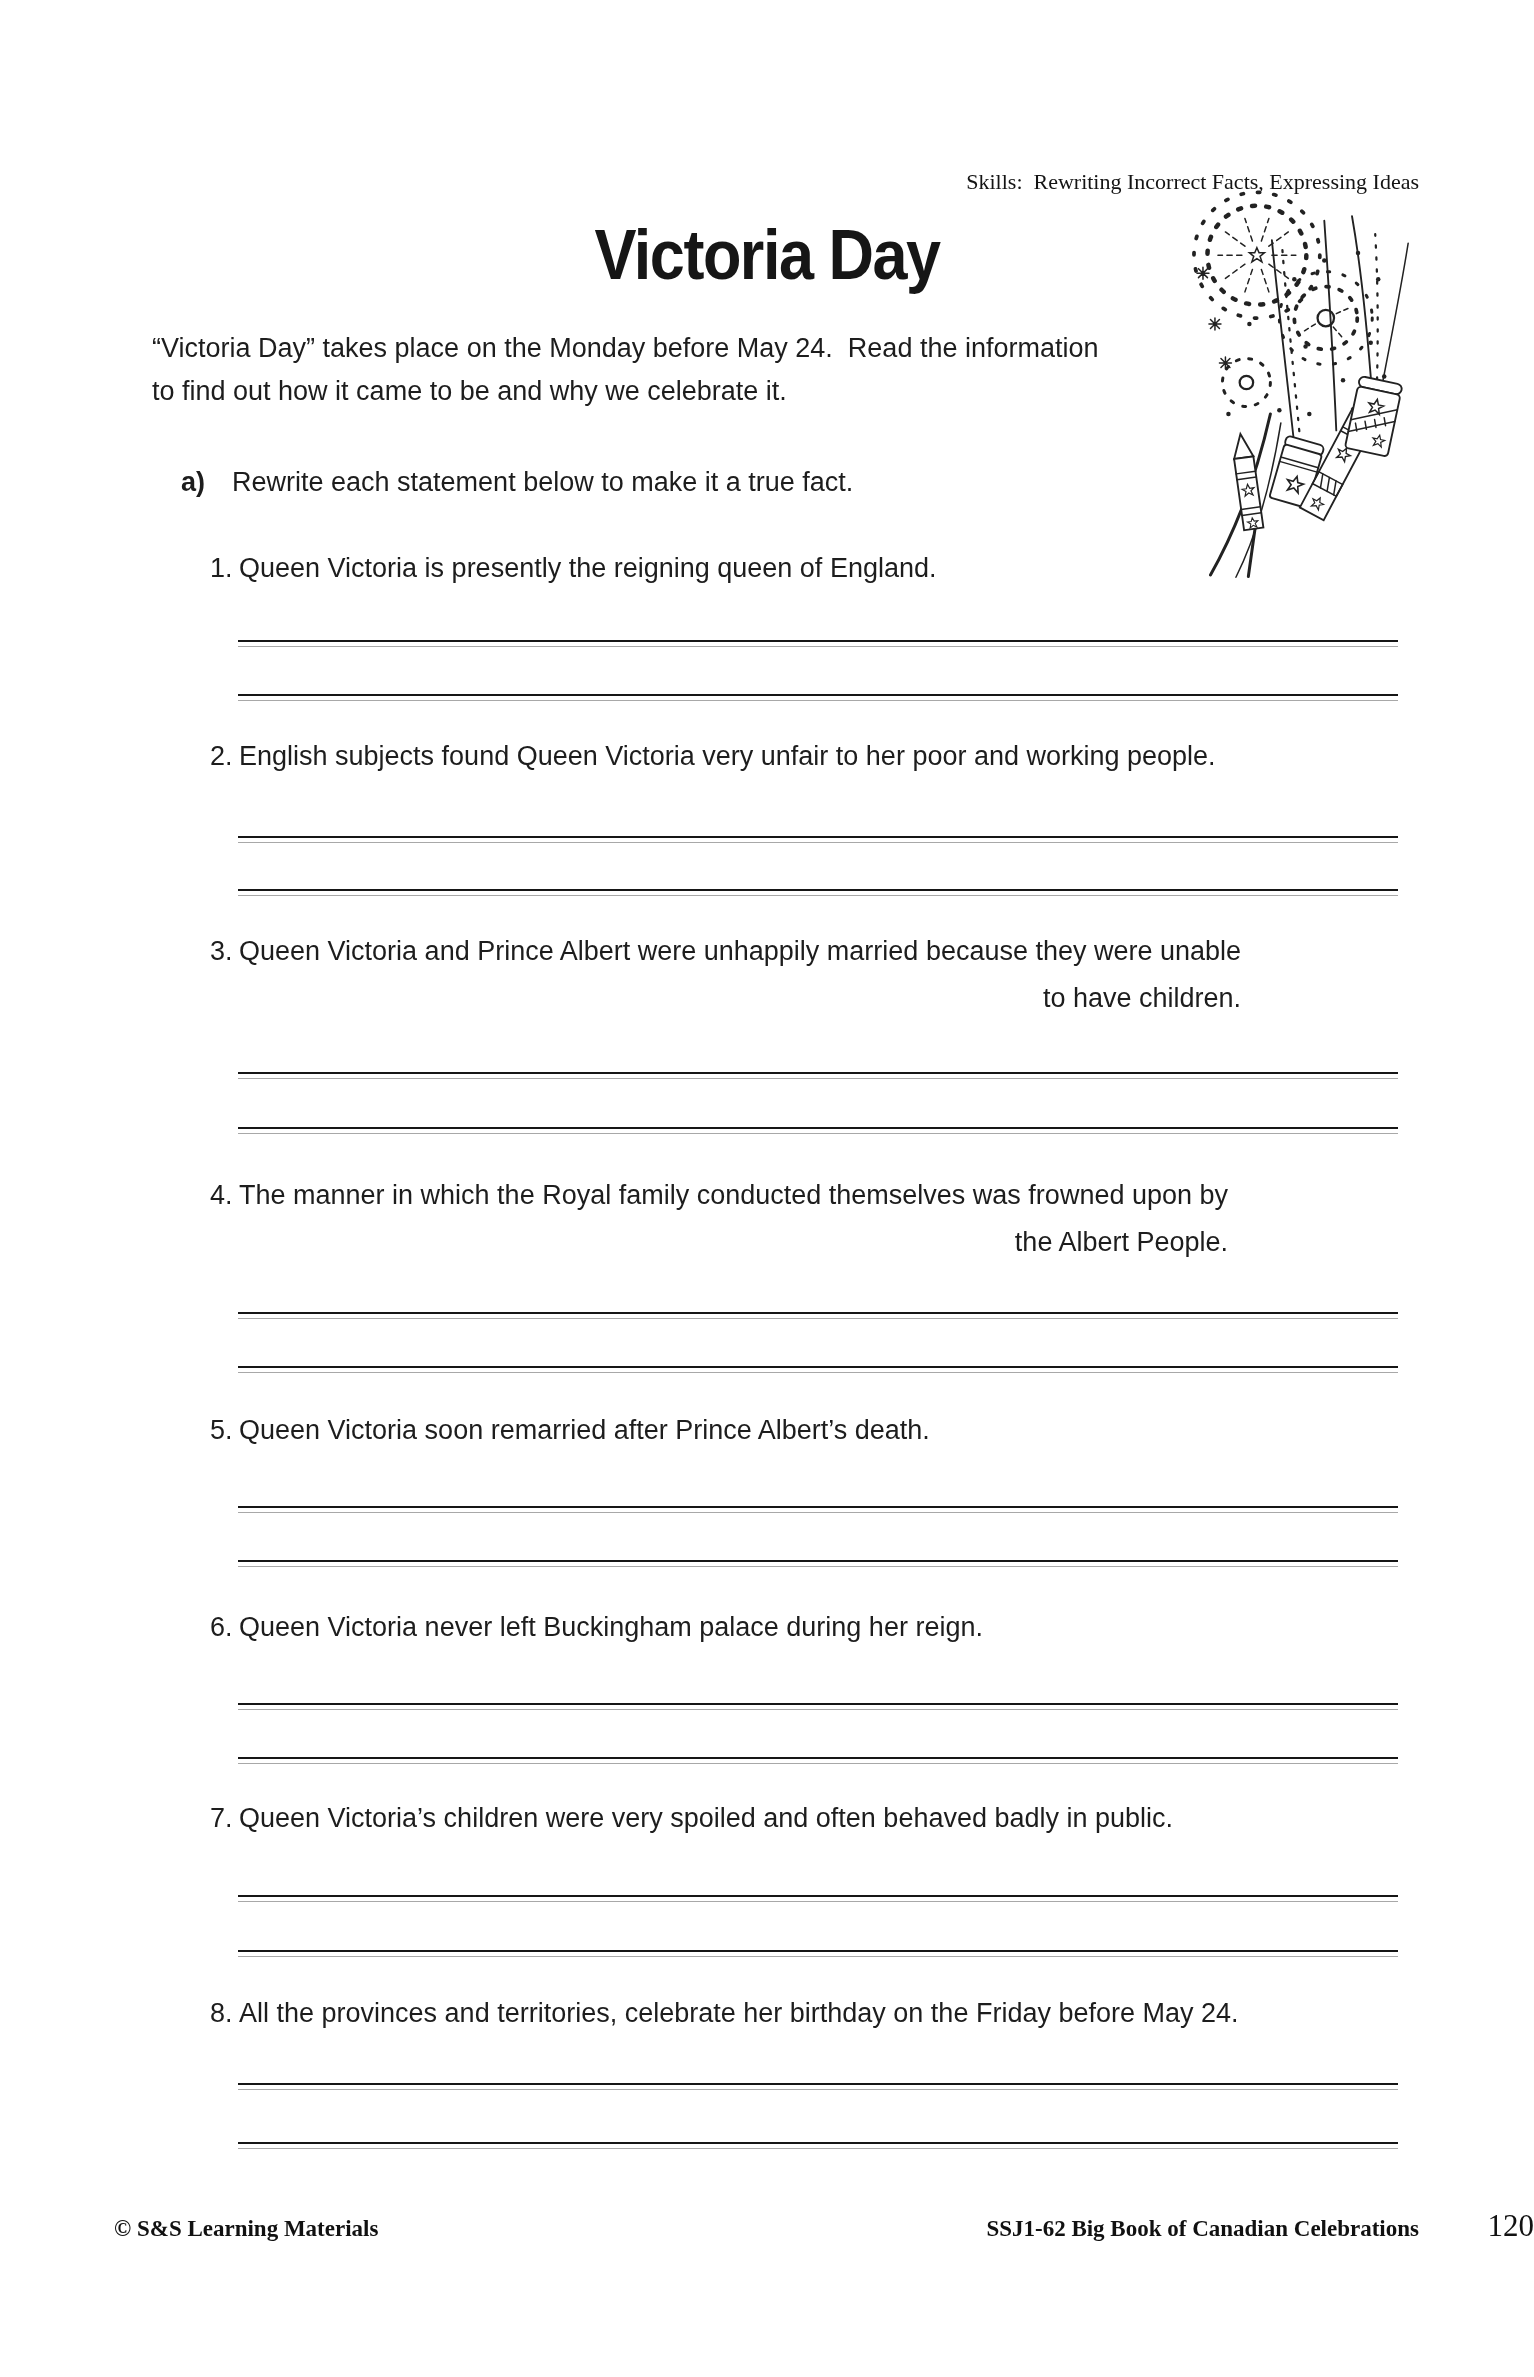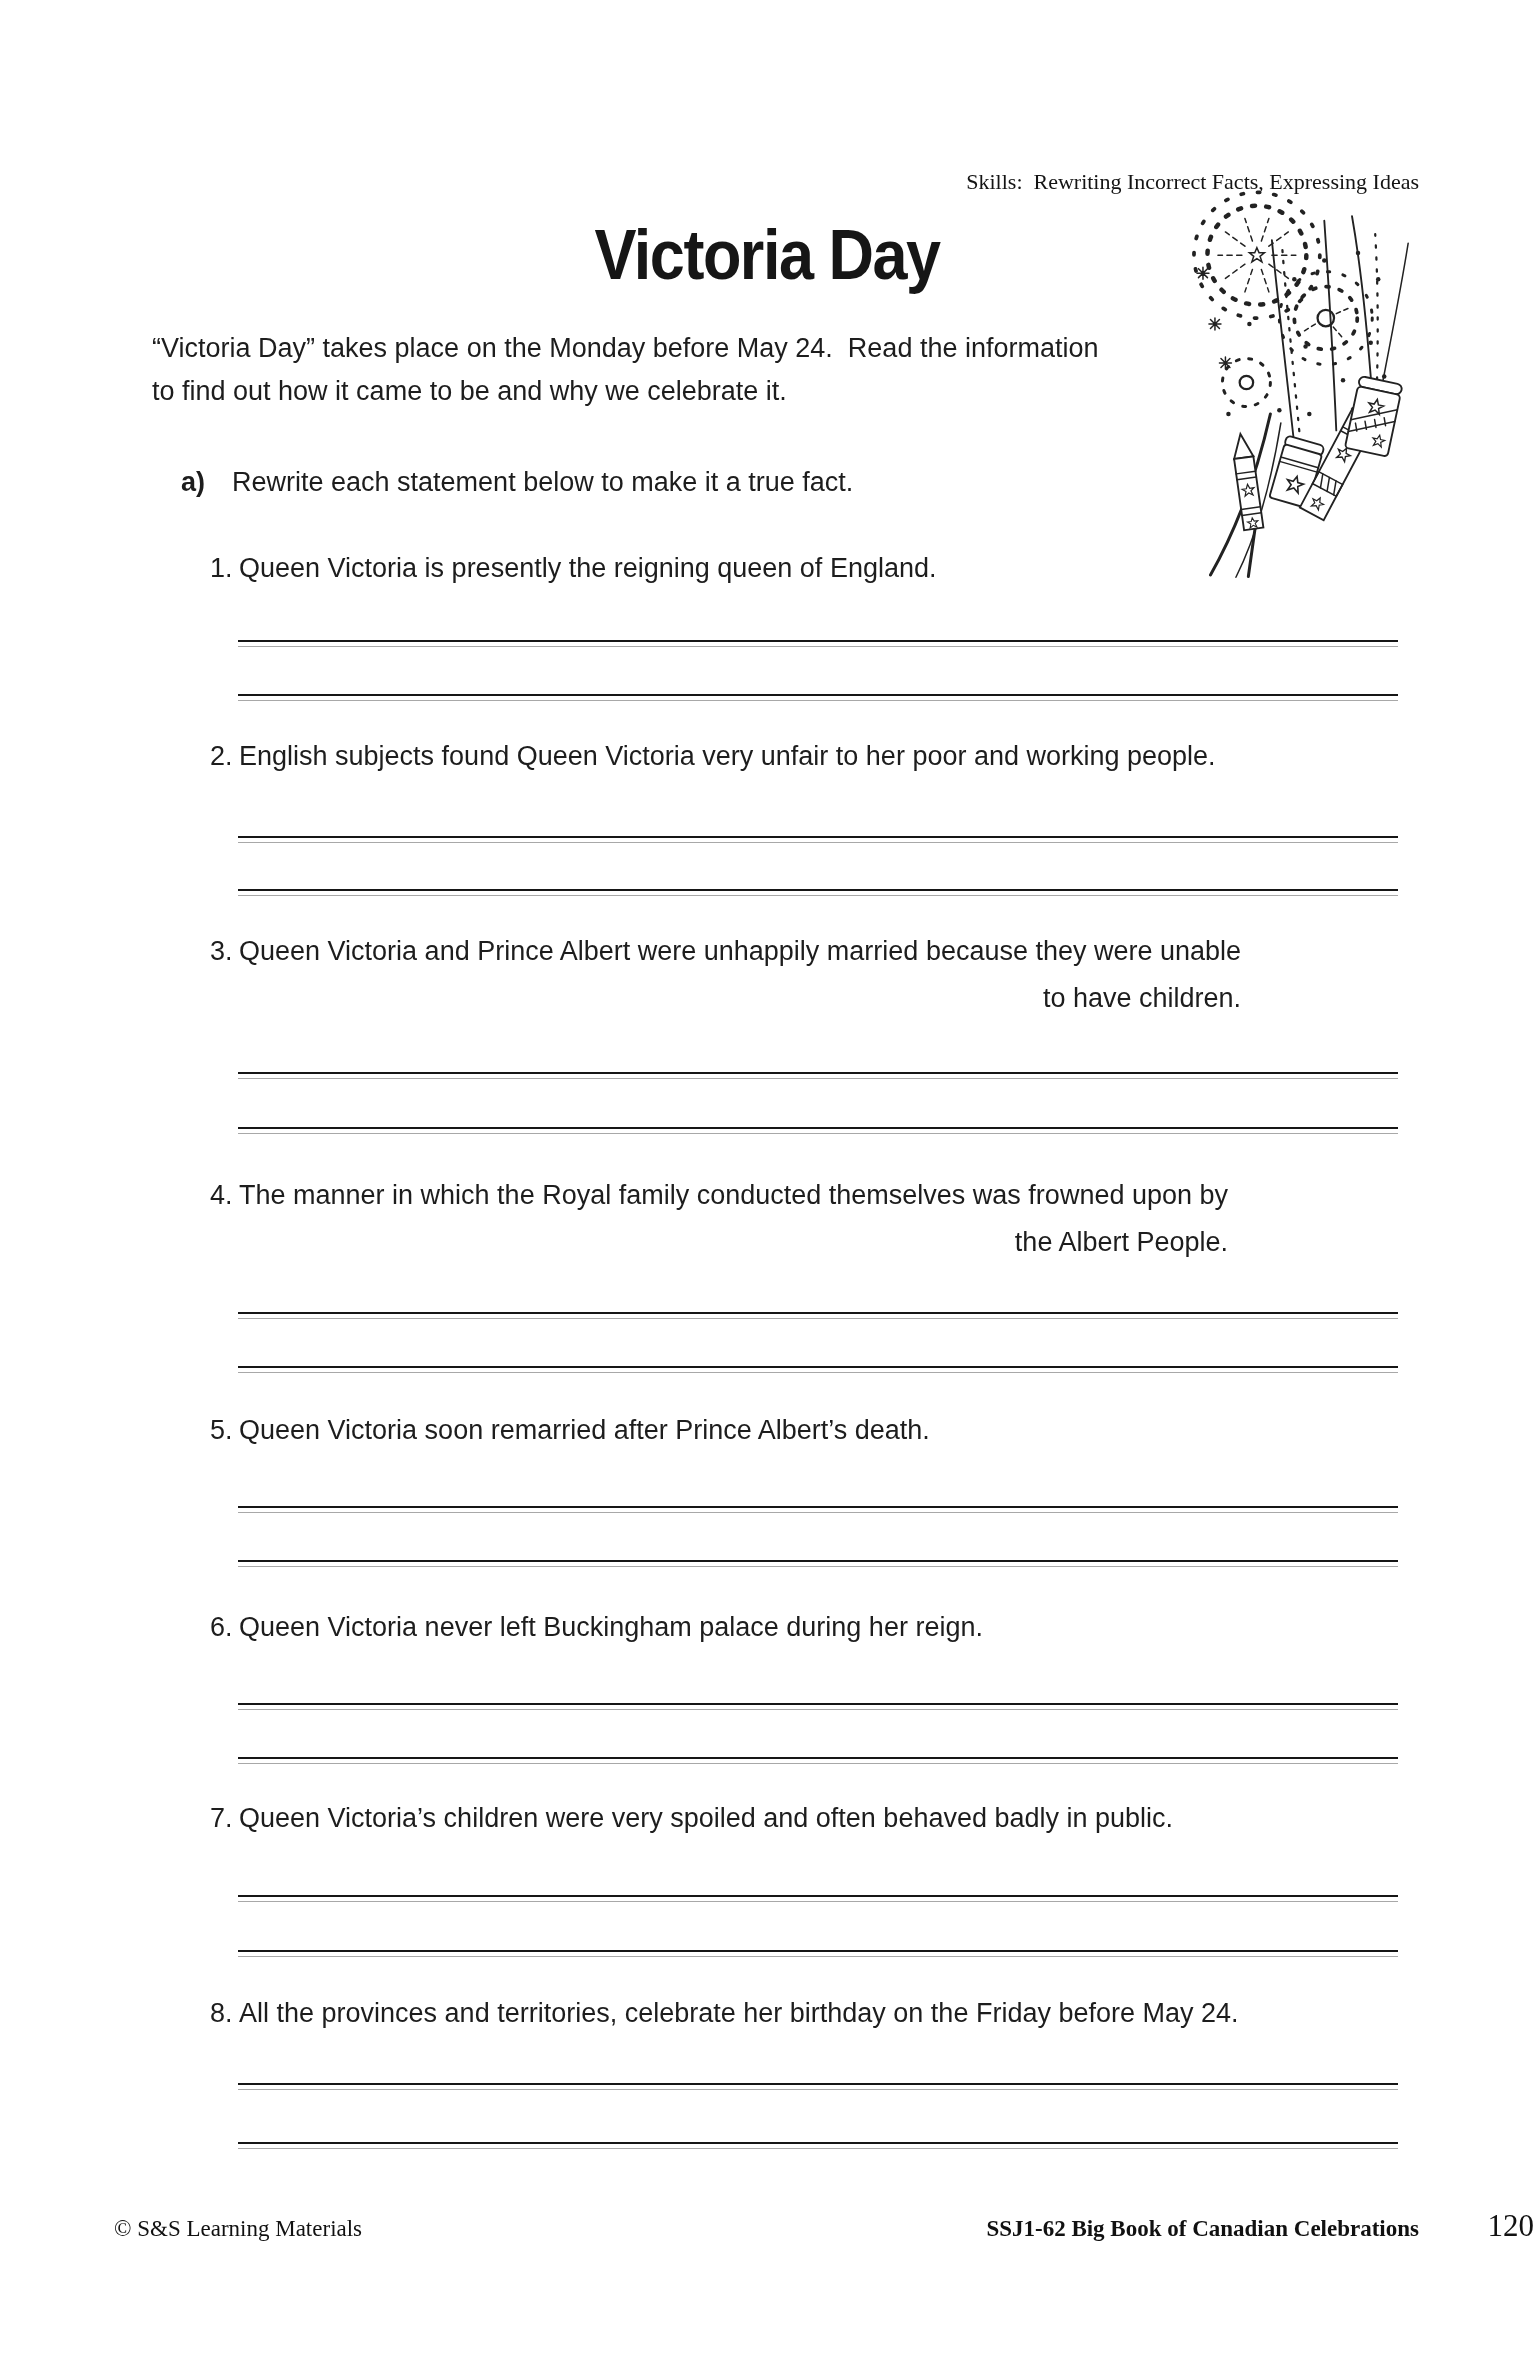--- a/index.html
+++ b/index.html
@@ -19,21 +19,21 @@
   .intro{position:absolute;left:114px;top:327px;font-size:27px;line-height:43px;white-space:nowrap;color:#1d1d1d;margin-left:38px;}
   .secA{position:absolute;left:139px;top:467px;font-size:27px;white-space:nowrap;color:#1d1d1d;margin-left:42px;}
   .secA .lab{display:inline-block;width:51px;font-weight:700;}
   .item{position:absolute;left:210px;font-size:27px;line-height:47px;white-space:nowrap;color:#1d1d1d;}
   .item .num{position:absolute;left:0;top:0;}
   .item .stmt{margin-left:29px;text-align:right;}
   .ans{
     position:absolute;left:238px;width:1160px;height:3.7px;
     border-top:2.2px solid #161616;border-bottom:0.7px solid #a8a8a8;
   }
-  .f-left{position:absolute;left:114px;top:2216px;font-family:"Liberation Serif",serif;font-weight:400;font-size:23px;color:#111;}
+  .f-left{position:absolute;left:114px;top:2216px;font-family:"Liberation Serif",serif;font-weight:700;font-size:23px;color:#111;}
   .f-center{position:absolute;left:0;width:100%;top:2208px;text-align:right;font-family:"Liberation Serif",serif;font-size:31px;color:#111;}
   .f-right{position:absolute;right:115px;top:2216px;font-family:"Liberation Serif",serif;font-weight:700;font-size:23px;color:#111;}
   .art{position:absolute;left:1182px;top:189px;}
   .art *{vector-effect:none;}
 </style>
 </head>
 <body>
 
 <div class="page">
 

